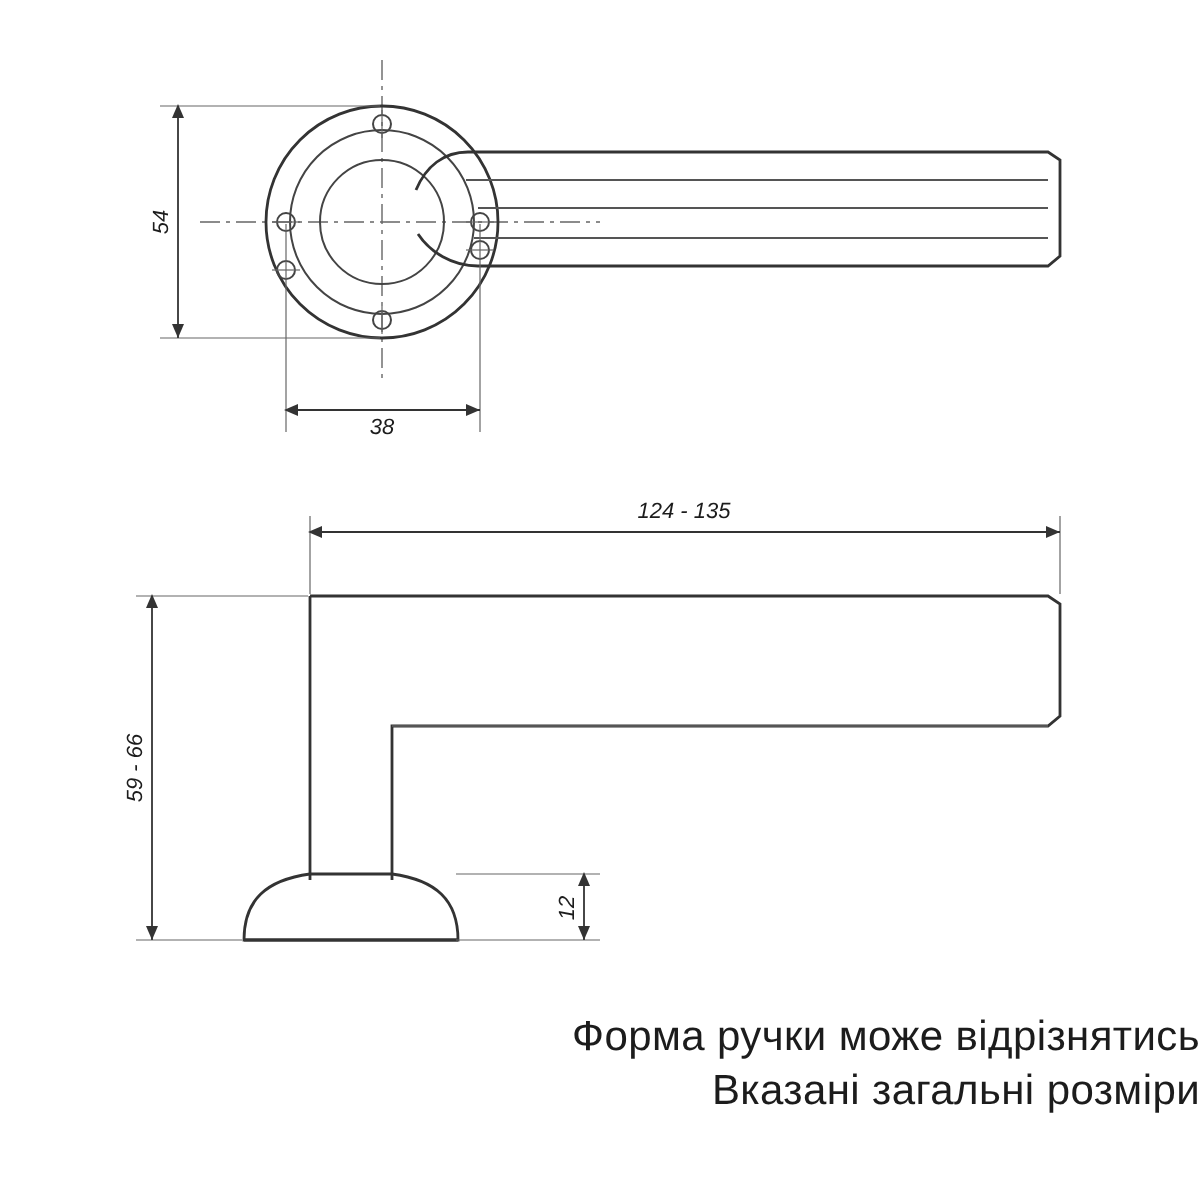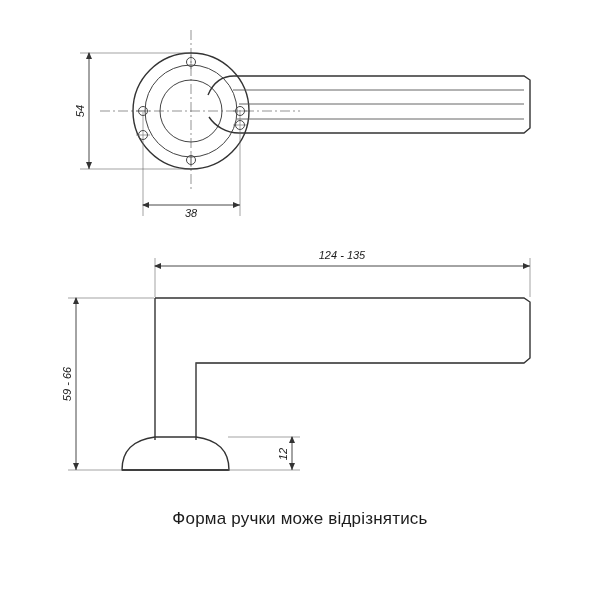--- a/index.html
+++ b/index.html
@@ -23,24 +23,25 @@
     height: 600px;
   }
   .caption-block {
     position: absolute;
     left: 0;
     top: 505px;
     width: 600px;
     text-align: center;
   }
   .caption-line {
-    font-size: 17px;
+    font-size: 21px;
     line-height: 27px;
     color: #1c1c1c;
     letter-spacing: 0.2px;
+    text-align: right;
   }
 </style>
 </head>
 <body>
 
 <svg id="drawing" viewBox="0 0 600 600">
   <defs>
     <marker id="arrHead" markerWidth="8" markerHeight="8" refX="7" refY="3" orient="auto" markerUnits="userSpaceOnUse">
       <path d="M0,0 L7,3 L0,6 z" fill="#333333"></path>
     </marker>
@@ -139,13 +140,14 @@
       <line x1="228" y1="437" x2="300" y2="437"></line>
       <line x1="228" y1="470" x2="300" y2="470"></line>
     </g>
     <line x1="292" y1="437" x2="292" y2="470" stroke="#333333" stroke-width="0.9" marker-start="url(#arrTail)" marker-end="url(#arrHead)"></line>
     <text x="287" y="454" transform="rotate(-90 287 454)" text-anchor="middle" font-family="Liberation Sans, sans-serif" font-size="11" fill="#1c1c1c" font-style="italic">12</text>
   </g>
 </svg>
 
 <div class="caption-block">
   <div class="caption-line">Форма ручки може відрізнятись</div>
+  <div class="caption-line">Вказані загальні розміри</div>
 </div>
 
 </body></html>

